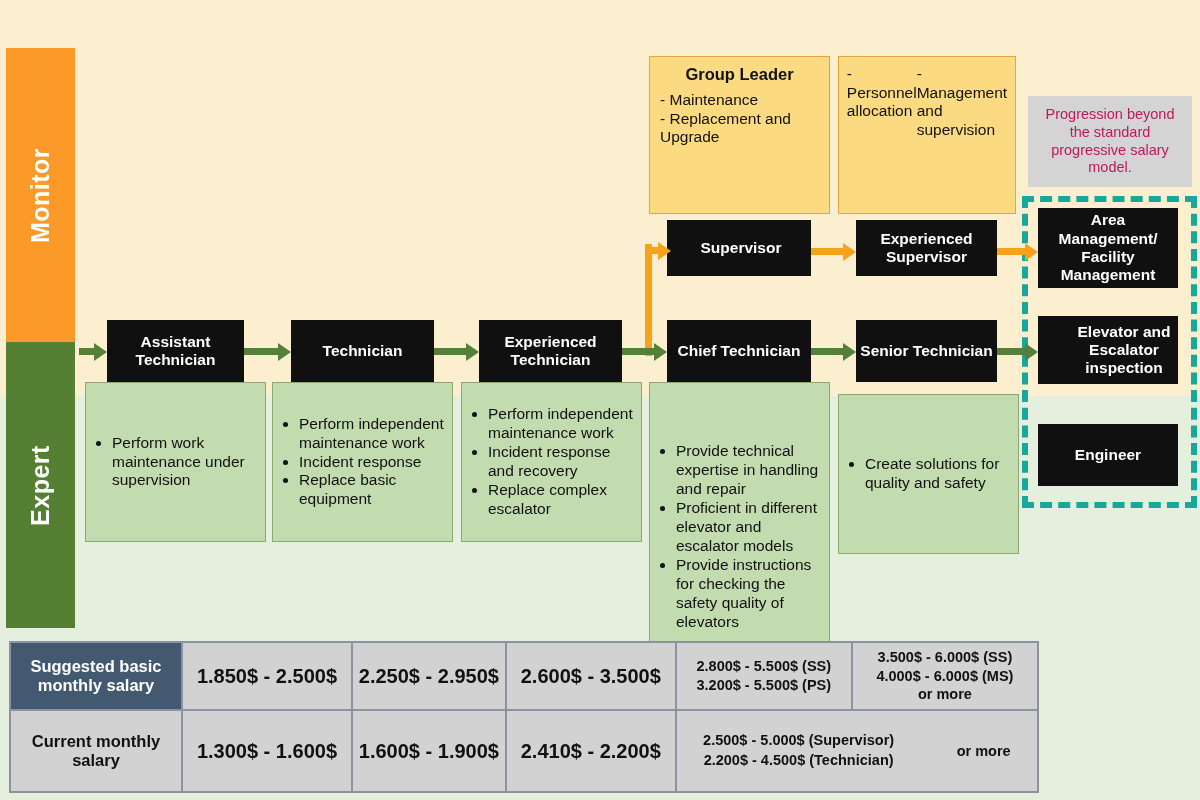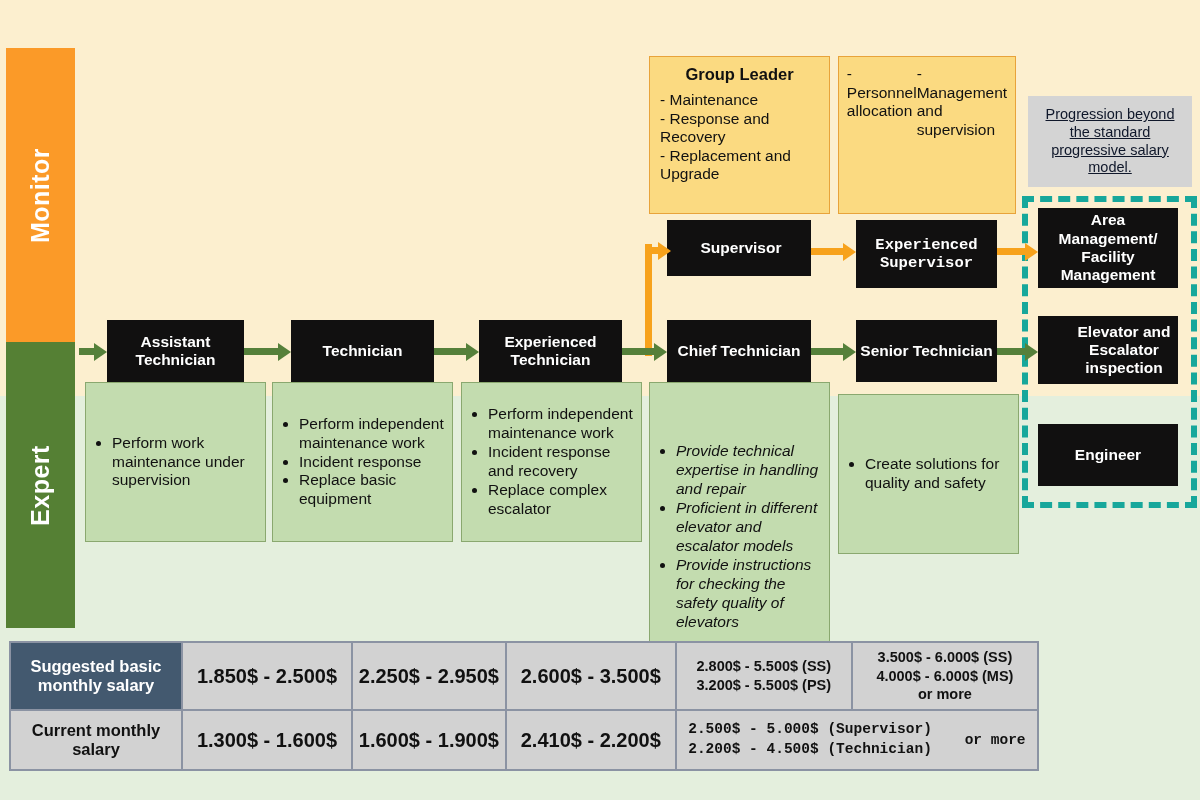--- a/index.html
+++ b/index.html
@@ -43,21 +43,21 @@
   .yellowbox{
     position:absolute;background:#fbda81;border:1px solid #e8a33a;
     box-sizing:border-box;padding:8px 10px;
   }
   .yellowbox .ytitle{font-weight:bold;font-size:16.5px;text-align:center;color:#111;margin-bottom:7px;}
   .yellowbox .yline{font-size:15.5px;line-height:1.2;color:#111;}
 
   .graynote{
     position:absolute;background:#d4d4d4;box-sizing:border-box;
     display:flex;align-items:center;justify-content:center;text-align:center;
-    font-size:14.5px;line-height:1.22;color:#0f172a;padding:6px 8px;text-decoration:underline;
+    font-size:14.5px;line-height:1.22;color:#be185d;padding:6px 8px;
   }
 
   .dashzone{
     position:absolute;border:6px dashed #17a79b;box-sizing:border-box;
   }
 
   
   .arrow{position:absolute;height:0;}
   .arrow .shaft{position:absolute;left:0;top:0;height:7px;}
   .arrow .head{position:absolute;top:-5px;width:0;height:0;border-top:9px solid transparent;border-bottom:9px solid transparent;}
@@ -69,21 +69,21 @@
   .tbl{position:absolute;left:9px;top:641px;width:1030px;border-collapse:separate;border-spacing:2px;background:#8b93a3;}
   .tbl td{
     background:#d2d2d2;color:#111;text-align:center;vertical-align:middle;
     font-weight:bold;box-sizing:border-box;padding:4px 5px;
   }
   .tbl td.hdr-dark{background:#43596f;color:#fff;font-size:16.5px;line-height:1.18;}
   .tbl td.hdr{font-size:16.5px;line-height:1.18;}
   .tbl td.big{font-size:20px;white-space:nowrap;}
   .tbl td.small{font-size:14.5px;line-height:1.3;}
   .tbl td.small .ln{display:block;}
-  .row-more{display:flex;align-items:center;justify-content:space-around;gap:20px;font-family:Liberation Mono, monospace;}
+  .row-more{display:flex;align-items:center;justify-content:space-around;gap:20px;}
   .row-more .blk{font-size:14.5px;line-height:1.35;text-align:center;}
   .row-more .more{font-size:14.5px;white-space:nowrap;}
 </style>
 </head>
 <body>
 
 <div id="stage">
 
   <div class="bg-cream"></div>
   <div class="bg-mint"></div>
@@ -91,21 +91,20 @@
   <div class="rail rail-monitor">
     <span>Monitor</span>
   </div>
   <div class="rail rail-expert">
     <span>Expert</span>
   </div>
 
   <div class="yellowbox" style="left:649px;top:56px;width:181px;height:158px;">
     <div class="ytitle">Group Leader</div>
     <div class="yline">- Maintenance</div>
-    <div class="yline">- Response and Recovery</div>
     <div class="yline">- Replacement and Upgrade</div>
   </div>
 
   <div class="yellowbox" style="left:838px;top:56px;width:178px;height:158px;display:flex;flex-direction:row;justify-content:center;">
     <div class="yline">- Personnel allocation</div>
     <div class="yline">- Management and supervision</div>
   </div>
 
   <div class="graynote" style="left:1028px;top:96px;width:164px;height:91px;">
     <span>Progression beyond the standard progressive salary model.</span>
@@ -119,21 +118,21 @@
   <div class="blackbox" style="left:1038px;top:316px;width:140px;height:68px;padding-left:36px;">
     <span>Elevator and Escalator inspection</span>
   </div>
   <div class="blackbox" style="left:1038px;top:424px;width:140px;height:62px;">
     <span>Engineer</span>
   </div>
 
   <div class="blackbox" style="left:667px;top:220px;width:144px;height:56px;padding-left:8px;">
     <span>Supervisor</span>
   </div>
-  <div class="blackbox" style="left:856px;top:220px;width:141px;height:68px;font-family:Liberation Mono, monospace;">
+  <div class="blackbox" style="left:856px;top:220px;width:141px;height:56px;">
     <span>Experienced Supervisor</span>
   </div>
 
   <div class="arrow o" style="left:811px;top:248px;width:45px;">
     <div class="shaft" style="width:33px;"></div>
     <div class="head" style="left:32px;"></div>
   </div>
   <div class="arrow o" style="left:997px;top:248px;width:42px;">
     <div class="shaft" style="width:29px;"></div>
     <div class="head" style="left:28px;"></div>
@@ -201,21 +200,21 @@
   </div>
 
   <div class="greenbox" style="left:461px;top:382px;width:181px;height:160px;">
     <ul>
       <li>Perform independent maintenance work</li>
       <li>Incident response and recovery</li>
       <li>Replace complex escalator</li>
     </ul>
   </div>
 
-  <div class="greenbox" style="left:649px;top:382px;width:181px;height:310px;font-style:italic;">
+  <div class="greenbox" style="left:649px;top:382px;width:181px;height:310px;">
     <ul>
       <li>Provide technical expertise in handling and repair</li>
       <li>Proficient in different elevator and escalator models</li>
       <li>Provide instructions for checking the safety quality of elevators</li>
     </ul>
   </div>
 
   <div class="greenbox single" style="left:838px;top:382px;width:181px;height:160px;margin-top:12px;">
     <ul>
       <li>Create solutions for quality and safety</li>
@@ -233,21 +232,21 @@
         <span class="ln">2.800$ - 5.500$ (SS)</span>
         <span class="ln">3.200$ - 5.500$ (PS)</span>
       </td>
       <td class="small" style="width:182px;">
         <span class="ln">3.500$ - 6.000$ (SS)</span>
         <span class="ln">4.000$ - 6.000$ (MS)</span>
         <span class="ln">or more</span>
       </td>
     </tr>
     <tr>
-      <td class="hdr" style="height:58px;">Current monthly salary</td>
+      <td class="hdr" style="height:80px;">Current monthly salary</td>
       <td class="big">1.300$ - 1.600$</td>
       <td class="big">1.600$ - 1.900$</td>
       <td class="big">2.410$ - 2.200$</td>
       <td class="small" colspan="2">
         <div class="row-more">
           <div class="blk">
             <span class="ln">2.500$ - 5.000$ (Supervisor)</span>
             <span class="ln">2.200$ - 4.500$ (Technician)</span>
           </div>
           <div class="more">or more</div>

